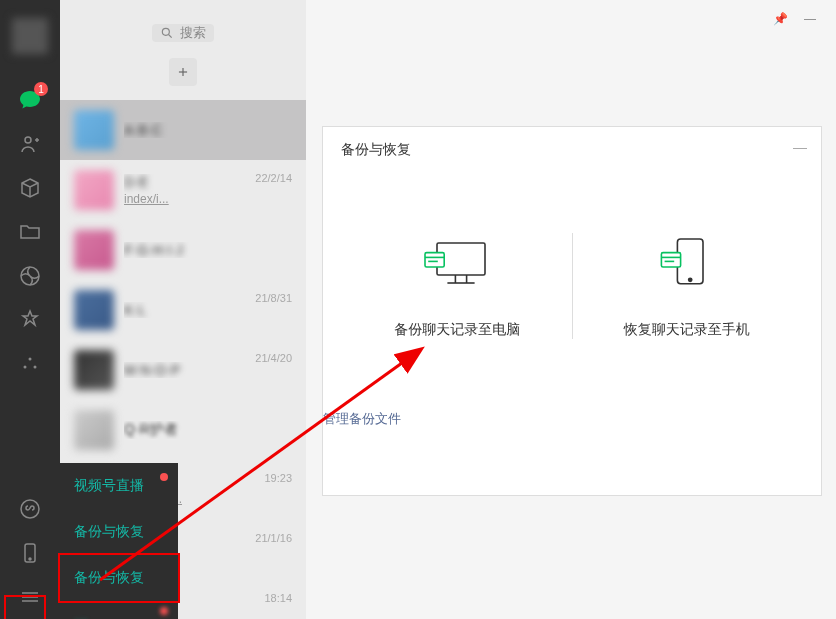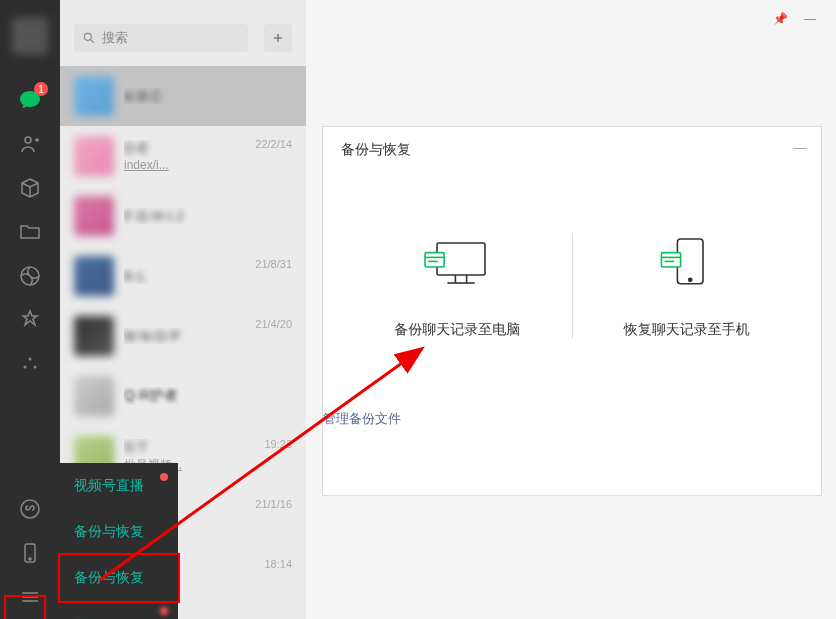--- a/index.html
+++ b/index.html
@@ -57,23 +57,24 @@
     .chat-list {
       position: absolute;
       left: 60px; top: 0;
       width: 246px; height: 619px;
       background: #ebebeb;
       display: flex;
       flex-direction: column;
     }
     .search-row {
       display: flex;
-      align-items: flex-start;
+      align-items: center;
       padding: 24px 14px 14px 14px;
       gap: 16px;
+      flex-direction: column;
     }
     .search-box {
       flex: 1;
       height: 28px;
       background: #e1e1e1;
       border-radius: 4px;
       display: flex;
       align-items: center;
       padding: 0 8px;
       color: #888;

